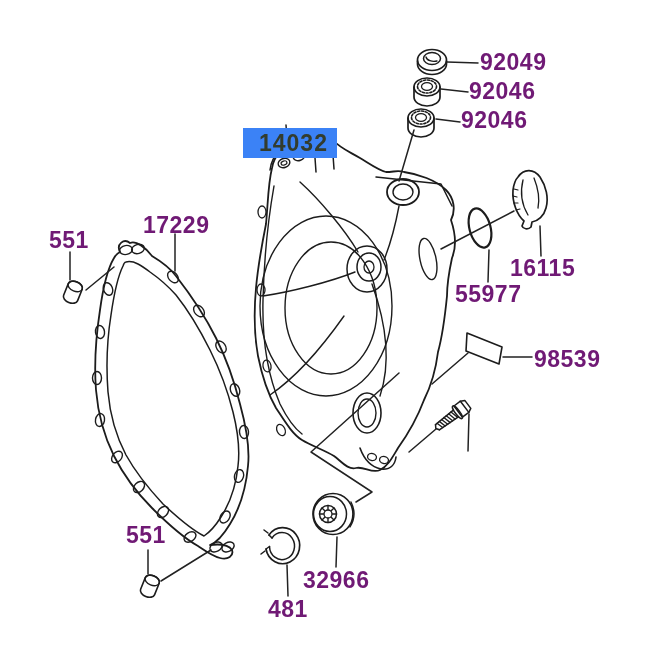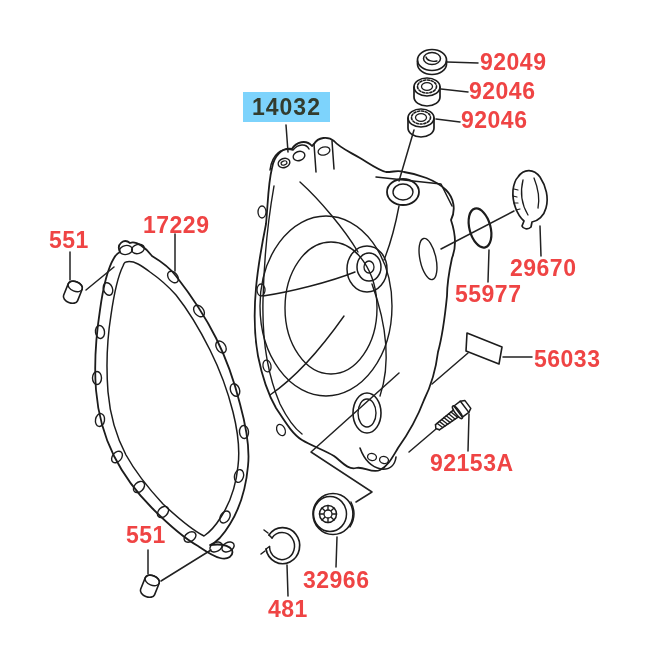--- a/index.html
+++ b/index.html
@@ -3,26 +3,26 @@
 <meta charset="utf-8">
 <style>
   html,body{margin:0;padding:0;background:#ffffff;}
   .stage{
     position:relative;width:660px;height:660px;background:#ffffff;overflow:hidden;
     font-family:"Liberation Sans","DejaVu Sans",sans-serif;
   }
   .stage svg{position:absolute;left:0;top:0;}
   .lbl{
     position:absolute;
-    font-weight:700;font-size:23px;line-height:1;color:#ef4444;
+    font-weight:700;font-size:23px;line-height:1;color:#701a75;
     letter-spacing:0.5px;white-space:nowrap;
   }
   .lbl.hl{
-    background:#7dd3fc;color:#333c2e;
-    padding:4px 9px 3px 9px;letter-spacing:1px;
+    background:#3b82f6;color:#333c2e;
+    padding:4px 9px 3px 16px;letter-spacing:1px;margin-top:36px;
   }
 </style>
 </head>
 <body>
 
 <div class="stage">
 
 <svg width="660" height="660" viewBox="0 0 660 660" fill="none" stroke="#1c1c1c" stroke-linecap="round" stroke-linejoin="round">
 
   <g>
@@ -208,20 +208,19 @@
     <path d="M161,581 L211,550"></path>
   </g>
 </svg>
 
   <div class="lbl" style="left:480px;top:51px">92049</div>
   <div class="lbl" style="left:469px;top:80px">92046</div>
   <div class="lbl" style="left:461px;top:109px">92046</div>
   <div class="lbl hl" style="left:243px;top:92px">14032</div>
   <div class="lbl" style="left:143px;top:214px">17229</div>
   <div class="lbl" style="left:49px;top:229px">551</div>
-  <div class="lbl" style="left:510px;top:257px">29670</div>
+  <div class="lbl" style="left:510px;top:257px">16115</div>
   <div class="lbl" style="left:455px;top:283px">55977</div>
-  <div class="lbl" style="left:534px;top:348px">56033</div>
-  <div class="lbl" style="left:430px;top:452px">92153A</div>
+  <div class="lbl" style="left:534px;top:348px">98539</div>
   <div class="lbl" style="left:303px;top:569px">32966</div>
   <div class="lbl" style="left:268px;top:598px">481</div>
   <div class="lbl" style="left:126px;top:524px">551</div>
 </div>
 
 </body></html>

